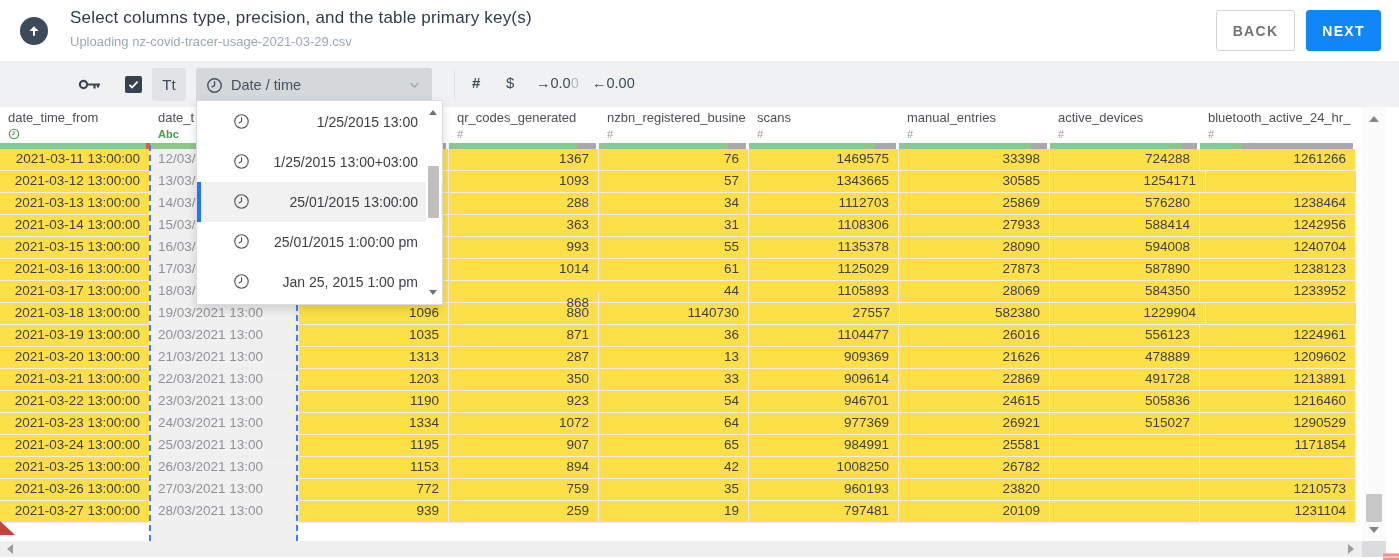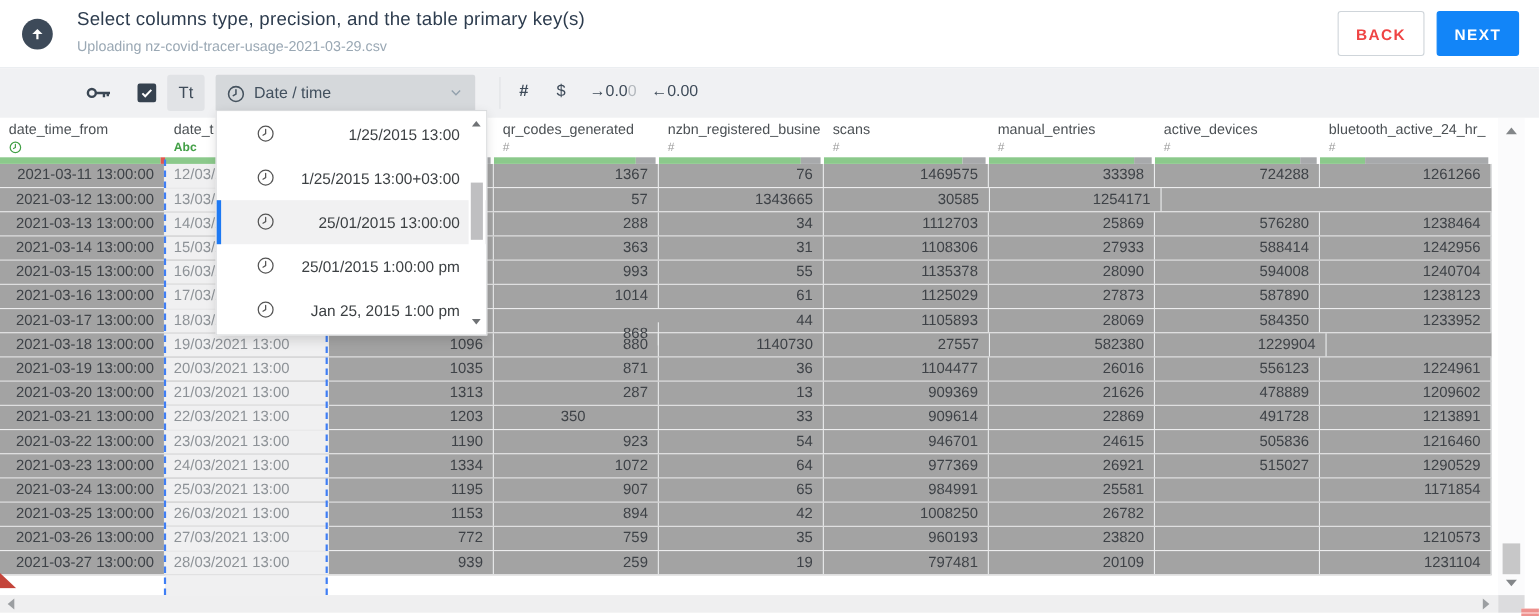--- a/index.html
+++ b/index.html
@@ -5,21 +5,21 @@
   * { margin:0; padding:0; box-sizing:border-box; }
   html,body { width:1399px; height:560px; }
   body { font-family:"Liberation Sans", sans-serif; background:#fff; position:relative; overflow:hidden; }
 
   
   .header { position:absolute; left:0; top:0; width:1399px; height:62px; background:#fff; border-bottom:1px solid #e9edf0; z-index:40; }
   .upload-badge { position:absolute; left:20px; top:17px; width:28px; height:28px; border-radius:50%; background:#3d4a59; display:flex; align-items:center; justify-content:center; }
   .app-title { position:absolute; left:70px; top:8px; font-size:17px; font-weight:500; color:#2d3c4e; letter-spacing:.2px; }
   .app-subtitle { position:absolute; left:70px; top:34px; font-size:13px; color:#9aa8b4; }
   .btn { position:absolute; top:10px; height:41px; border-radius:3px; font-size:14px; font-weight:600; letter-spacing:1.3px; display:flex; align-items:center; justify-content:center; cursor:pointer; }
-  .btn-back { left:1216px; width:79px; background:#fff; border:1px solid #cfd5da; color:#ef4444; }
+  .btn-back { left:1216px; width:79px; background:#fff; border:1px solid #cfd5da; color:#737373; }
   .btn-next { left:1306px; width:75px; background:#1285f8; border:1px solid #1285f8; color:#fff; }
 
   
   .toolbar { position:absolute; left:0; top:62px; width:1399px; height:45px; background:#f0f1f3; z-index:40; }
   .tb-key { position:absolute; left:78px; top:15px; }
   .tb-check { position:absolute; left:125px; top:14px; width:17px; height:17px; background:#36424f; border-radius:2px; display:flex; align-items:center; justify-content:center; }
   .tb-tt { position:absolute; left:152px; top:6px; width:34px; height:33px; background:#e1e3e6; border-radius:3px; display:flex; align-items:center; justify-content:center; font-size:15px; color:#3e4b59; }
   .tb-select { position:absolute; left:196px; top:6px; width:236px; height:34px; background:#d5d8db; border-radius:2px; display:flex; align-items:center; }
   .tb-select .clk { margin-left:10px; display:flex; }
   .tb-select .val { margin-left:8px; font-size:14.5px; color:#42505e; }
@@ -36,21 +36,21 @@
   .th-type { position:absolute; left:8px; top:21px; font-size:11px; color:#9a9a9a; }
   .th-type.abc { color:#43a047; font-weight:600; }
   .th-bar { position:absolute; left:0; right:3px; top:36px; height:6px; display:flex; }
   .th-bar.nogap { right:0; }
   .bar-green { background:#8bc98b; height:100%; }
   .bar-rest { background:#a7a9ab; height:100%; flex:1; }
   .bar-red  { background:#e0584e; height:100%; flex:1; }
 
   
   .tbody { position:absolute; left:0; top:149px; width:1356px; z-index:4; }
-  .row { display:flex; height:22px; border-bottom:1px solid #ededee; background:#a3a3a3; }
+  .row { display:flex; height:22px; border-bottom:1px solid #ededee; background:#fde047; }
   .cell { flex:none; height:100%; line-height:20px; font-size:13.5px; color:#3e4247; border-right:1px solid #ebedee; padding:0 9px 0 4px; text-align:right; overflow:hidden; white-space:nowrap; }
   .cell.sel { text-align:left; background:#f0f0f1; color:#8d9297; padding-left:8px; }
   .empty-sel { position:absolute; left:150px; top:523px; width:148px; height:18px; background:#f0f0f1; z-index:4; }
   .dash { position:absolute; top:145px; height:396px; width:0; border-left:2px dashed #3f7ef5; z-index:30; }
   .err-tri { position:absolute; left:0; top:521px; width:15px; height:14px; background:#c4443a; clip-path:polygon(0 0,100% 100%,0 100%); z-index:15; }
 
   
   .vscroll { position:absolute; left:1362px; top:107px; width:24px; height:434px; background:#fbfbfc; z-index:25; }
   .vs-thumb { position:absolute; left:4px; top:387px; width:16px; height:28px; background:#c7c7c8; }
   .tri { width:0; height:0; }
@@ -217,20 +217,21 @@
       <div class="cell c4" style="width: 150px;">76</div>
       <div class="cell c5" style="width: 150px;">1469575</div>
       <div class="cell c6" style="width: 151px;">33398</div>
       <div class="cell c7" style="width: 150px;">724288</div>
       <div class="cell c8" style="width: 156px;">1261266</div>
     </div>
     <div class="row">
       <div class="cell c0" style="width: 150px;">2021-03-12 13:00:00</div>
       <div class="cell c1 sel" style="width: 149px;">13/03/2021 13:00</div>
       <div class="cell c2" style="width: 150px;"></div>
+      <div class="cell c3" style="width: 150px;">1093</div>
       <div class="cell c4" style="width: 150px;">57</div>
       <div class="cell c5" style="width: 150px;">1343665</div>
       <div class="cell c6" style="width: 151px;">30585</div>
       <div class="cell c8" style="width: 156px;">1254171</div>
     </div>
     <div class="row">
       <div class="cell c0" style="width: 150px;">2021-03-13 13:00:00</div>
       <div class="cell c1 sel" style="width: 149px;">14/03/2021 13:00</div>
       <div class="cell c2" style="width: 150px;"></div>
       <div class="cell c3" style="width: 150px;">288</div>
@@ -313,21 +314,21 @@
       <div class="cell c4" style="width: 150px;">13</div>
       <div class="cell c5" style="width: 150px;">909369</div>
       <div class="cell c6" style="width: 151px;">21626</div>
       <div class="cell c7" style="width: 150px;">478889</div>
       <div class="cell c8" style="width: 156px;">1209602</div>
     </div>
     <div class="row">
       <div class="cell c0" style="width: 150px;">2021-03-21 13:00:00</div>
       <div class="cell c1 sel" style="width: 149px;">22/03/2021 13:00</div>
       <div class="cell c2" style="width: 150px;">1203</div>
-      <div class="cell c3" style="width: 150px; text-align: center;">350</div>
+      <div class="cell c3" style="width: 150px;">350</div>
       <div class="cell c4" style="width: 150px;">33</div>
       <div class="cell c5" style="width: 150px;">909614</div>
       <div class="cell c6" style="width: 151px;">22869</div>
       <div class="cell c7" style="width: 150px;">491728</div>
       <div class="cell c8" style="width: 156px;">1213891</div>
     </div>
     <div class="row">
       <div class="cell c0" style="width: 150px;">2021-03-22 13:00:00</div>
       <div class="cell c1 sel" style="width: 149px;">23/03/2021 13:00</div>
       <div class="cell c2" style="width: 150px;">1190</div>

